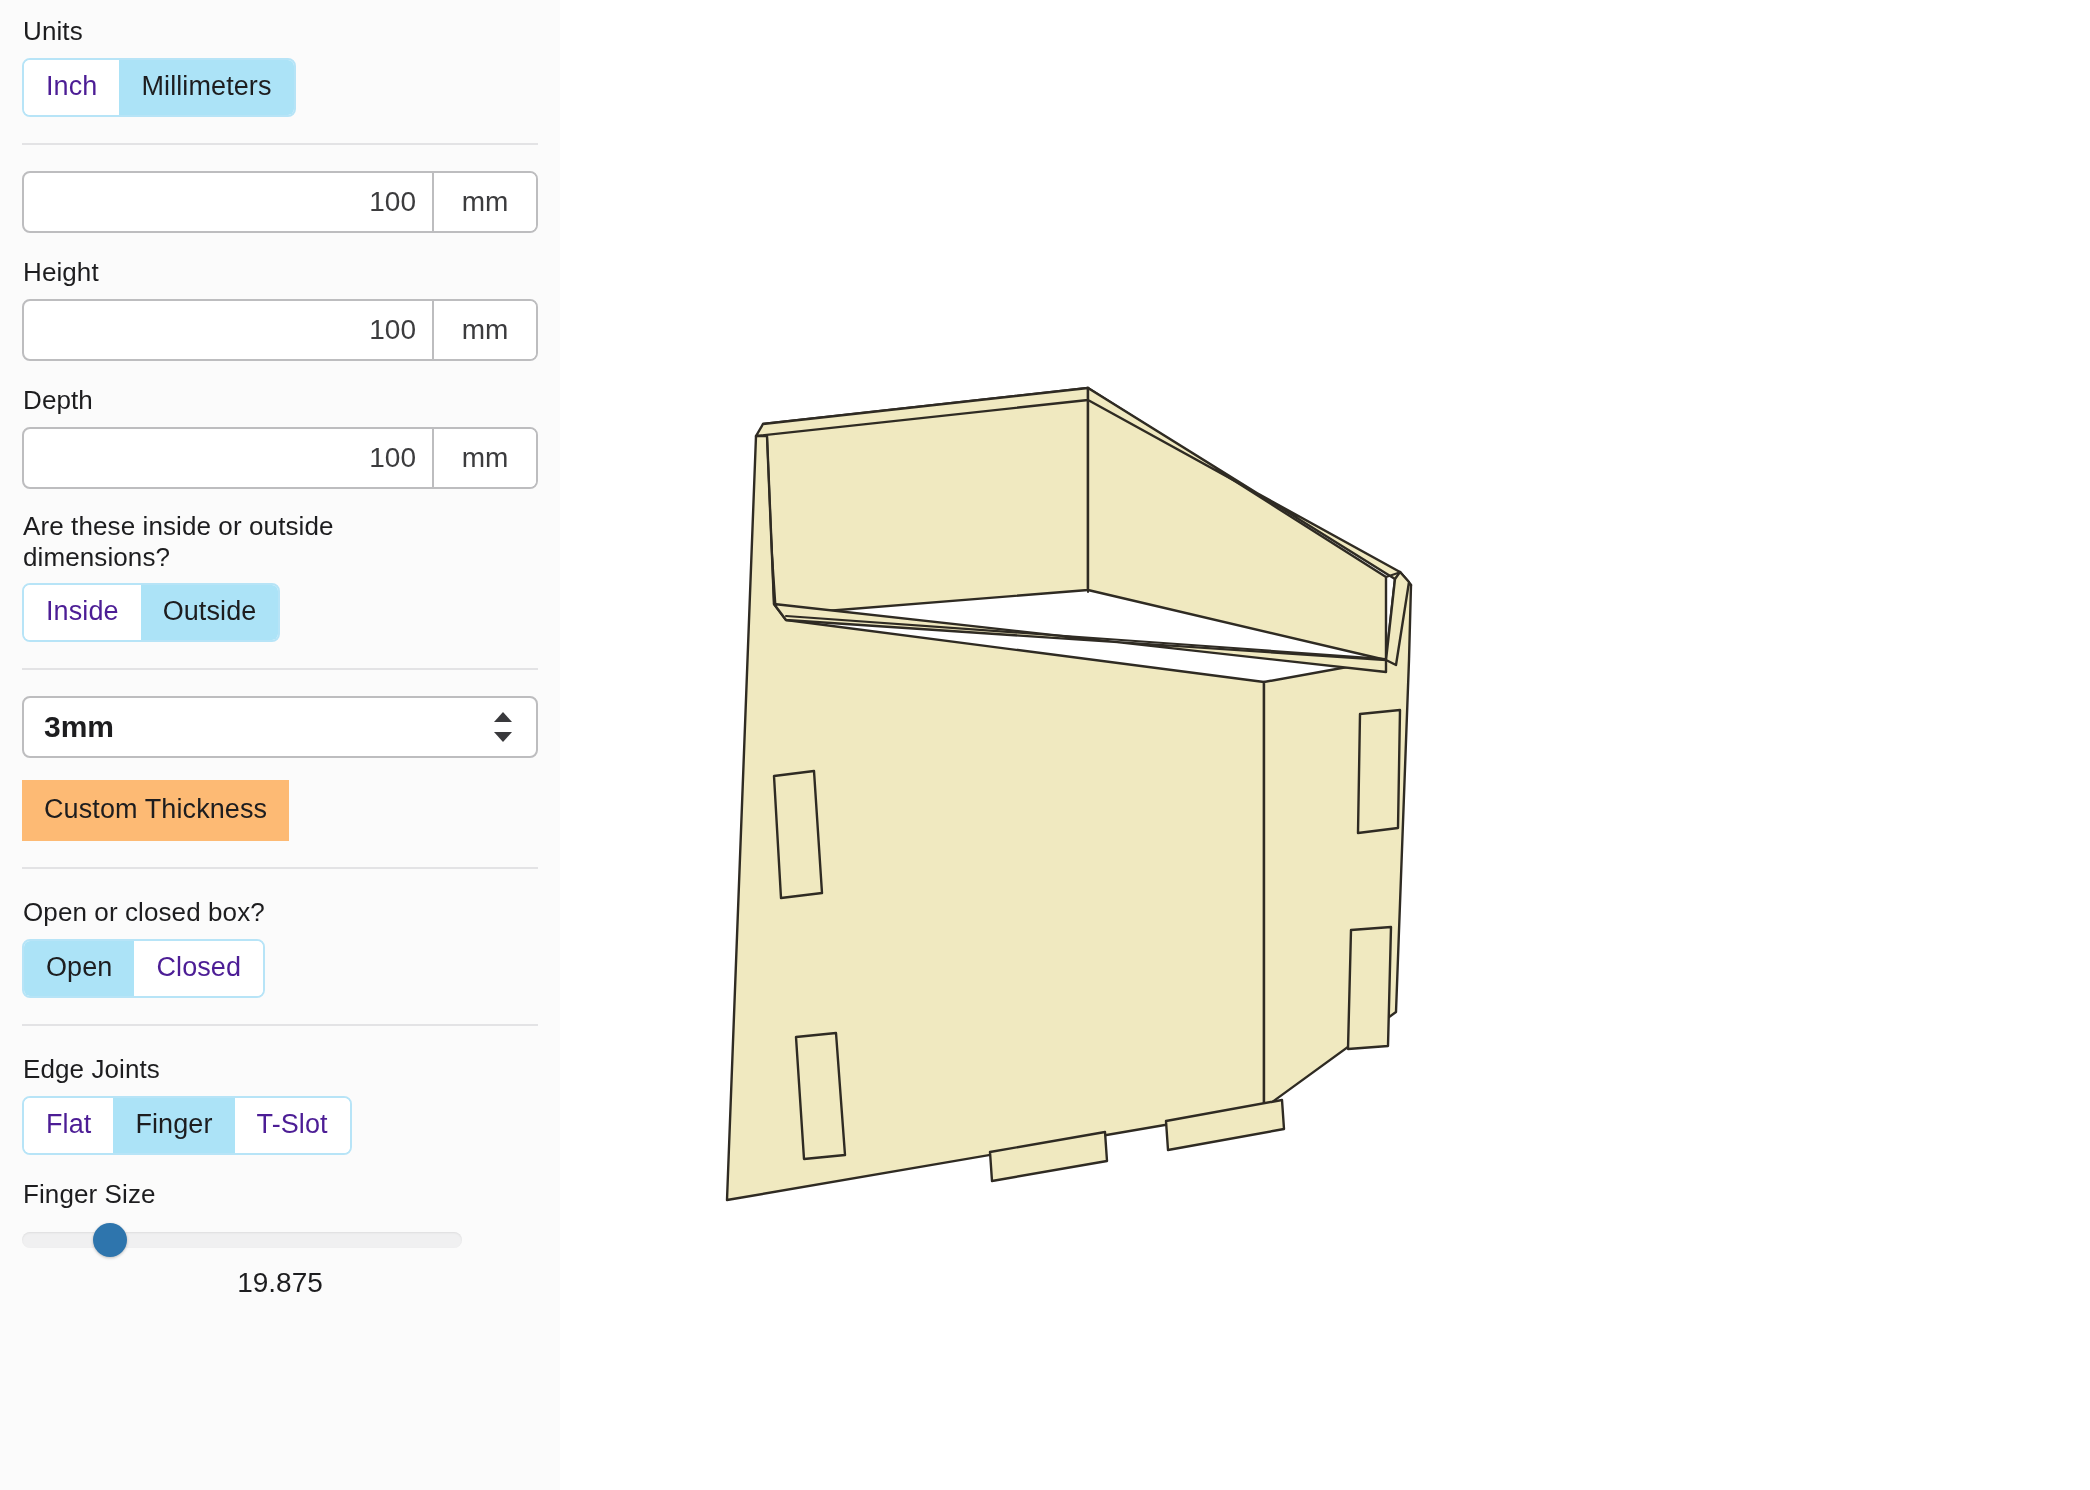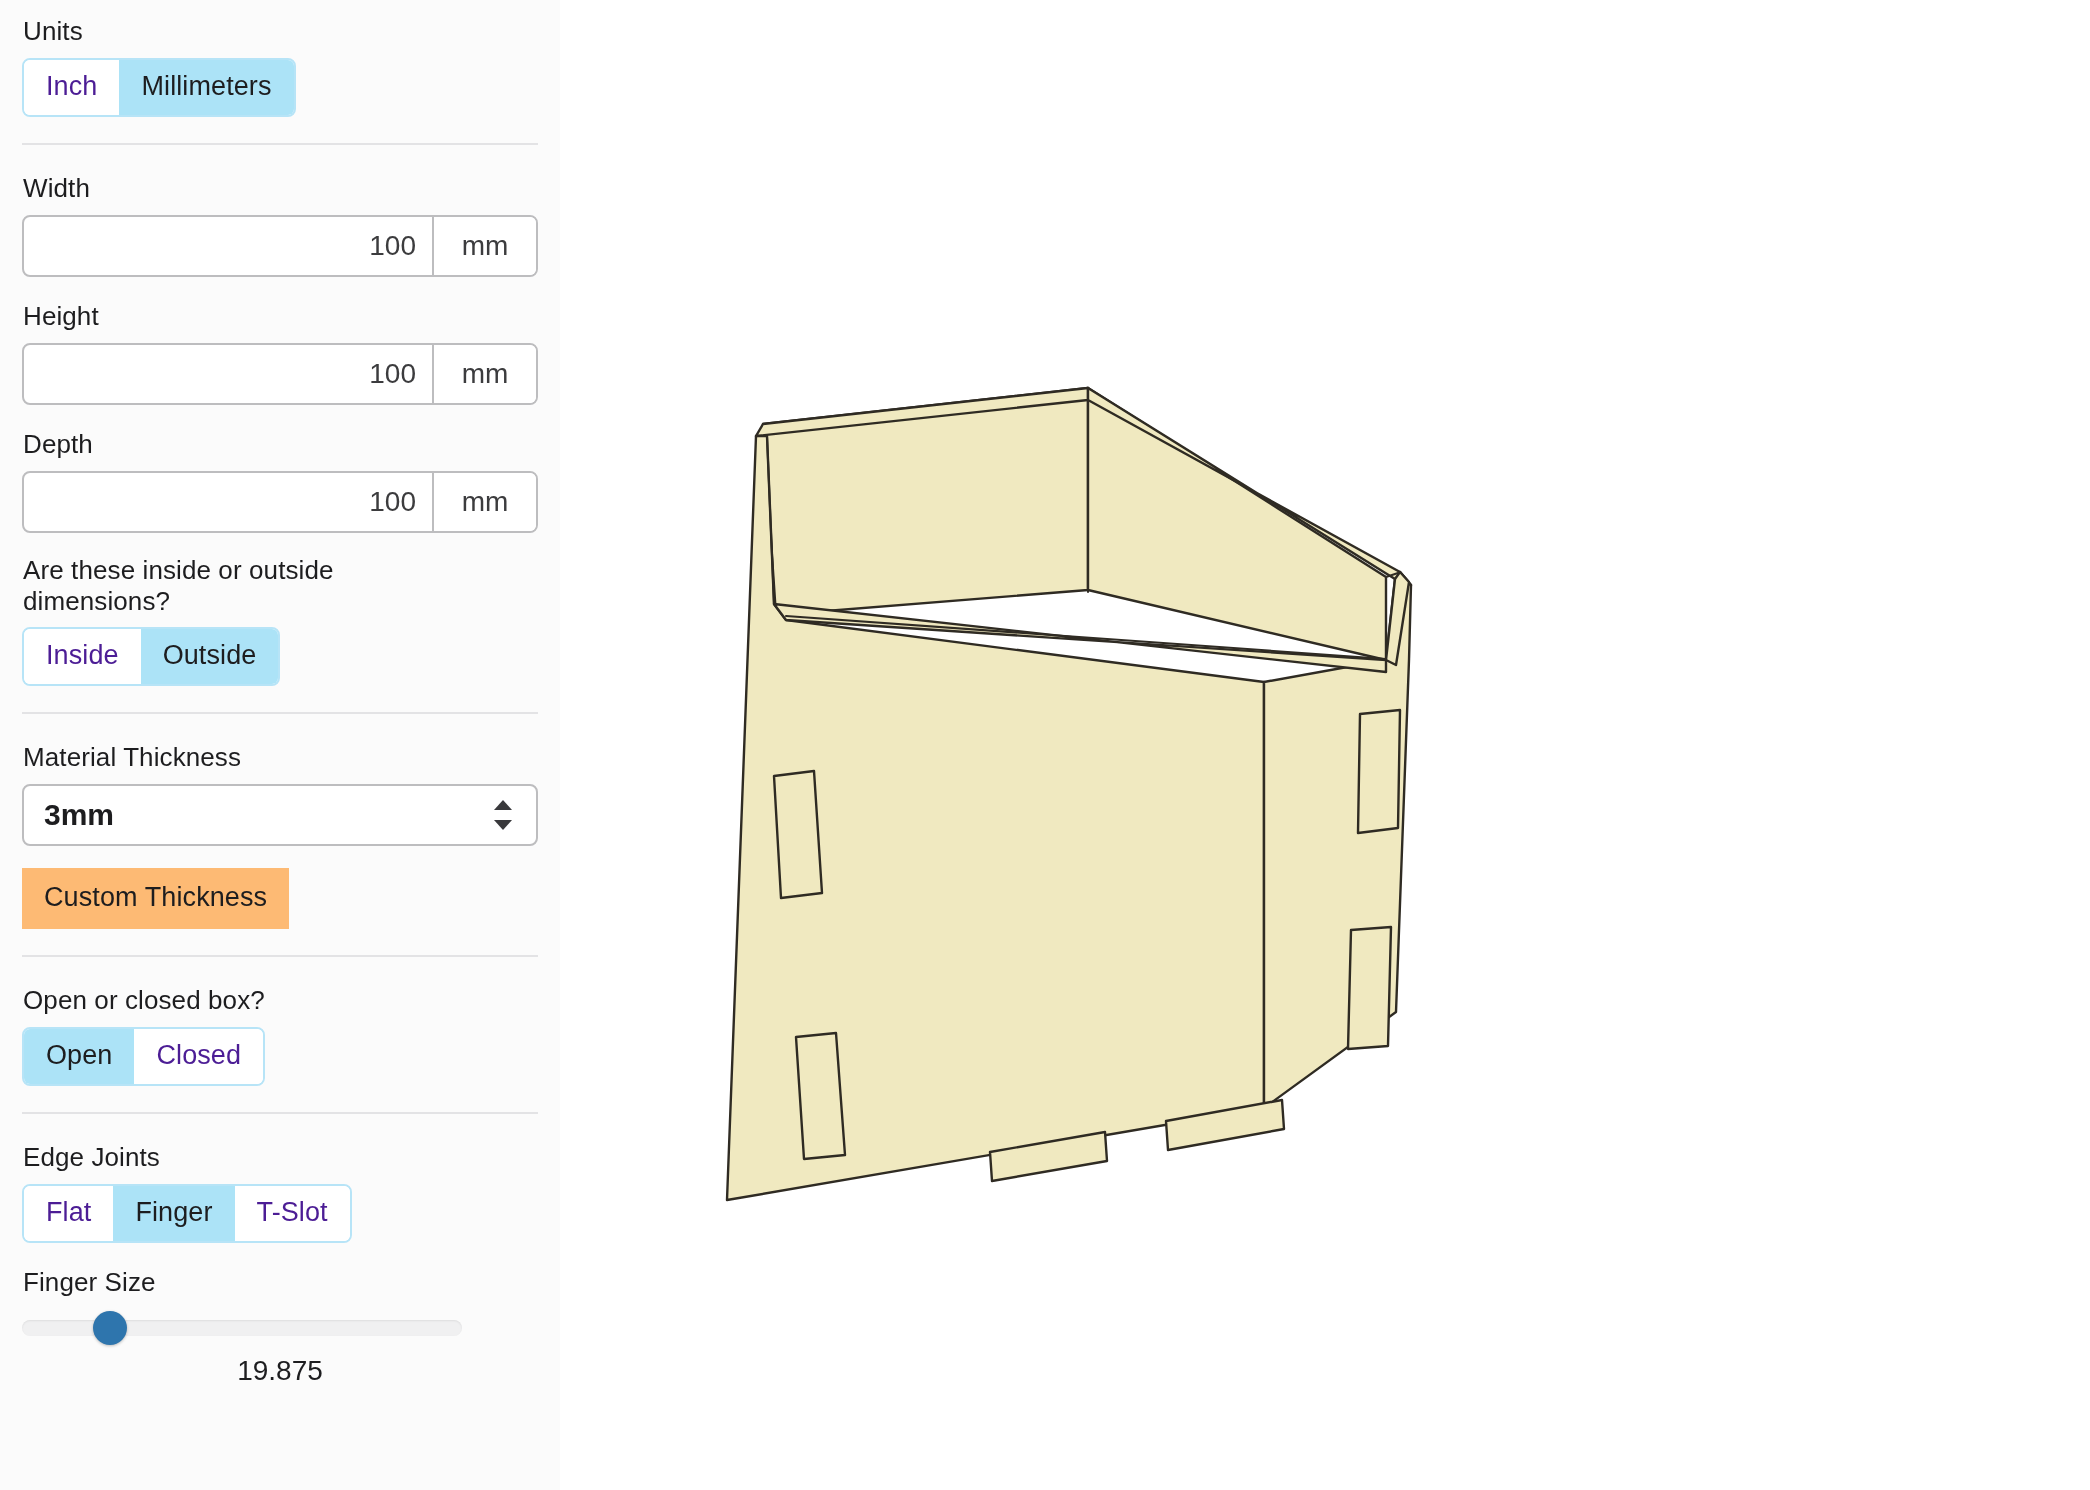--- a/index.html
+++ b/index.html
@@ -229,21 +229,20 @@
         <button class="seg-btn">Inch</button>
         <button class="seg-btn active">Millimeters</button>
       </div>
     </div>
 
     <div class="divider"></div>
 
     <div class="section">
 
       <div class="field">
-        <div class="label">Width</div>
         <div class="input-group">
           <input class="num" type="text" value="100" style="">
           <span class="suffix">mm</span>
         </div>
       </div>
 
       <div class="field">
         <div class="label">Height</div>
         <div class="input-group">
           <input class="num" type="text" value="100" style="">
@@ -264,21 +263,20 @@
         <div class="segmented">
           <button class="seg-btn">Inside</button>
           <button class="seg-btn active">Outside</button>
         </div>
       </div>
     </div>
 
     <div class="divider"></div>
 
     <div class="section">
-      <div class="label">Material Thickness</div>
       <div class="select-wrap">
         <div class="select-box">3mm</div>
         <span class="select-arrows">
           <i class="up"></i>
             <i class="down"></i>
         </span>
       </div>
       <div style="margin-top:22px">
         <button class="pill-btn">Custom Thickness</button>
       </div>

